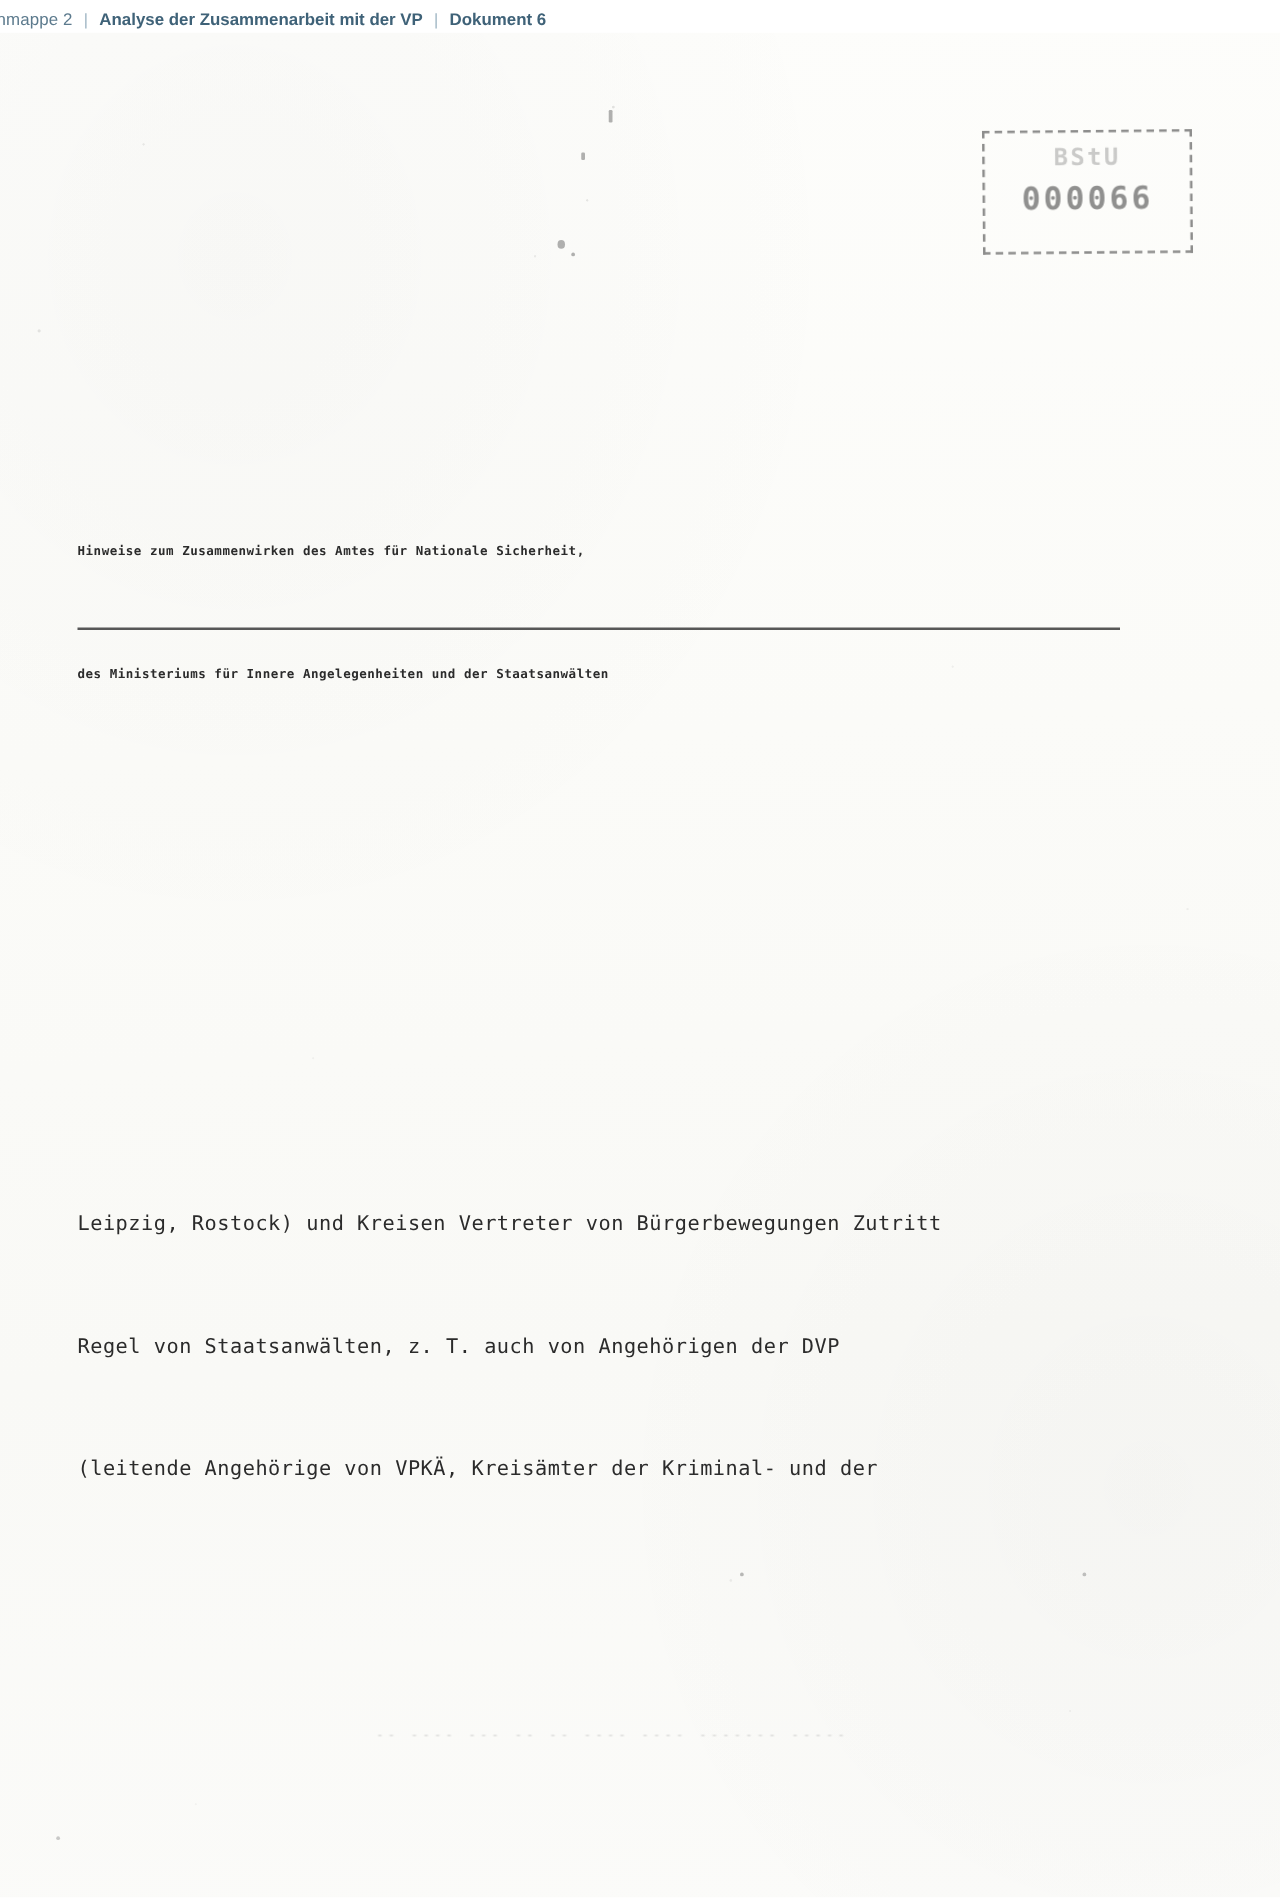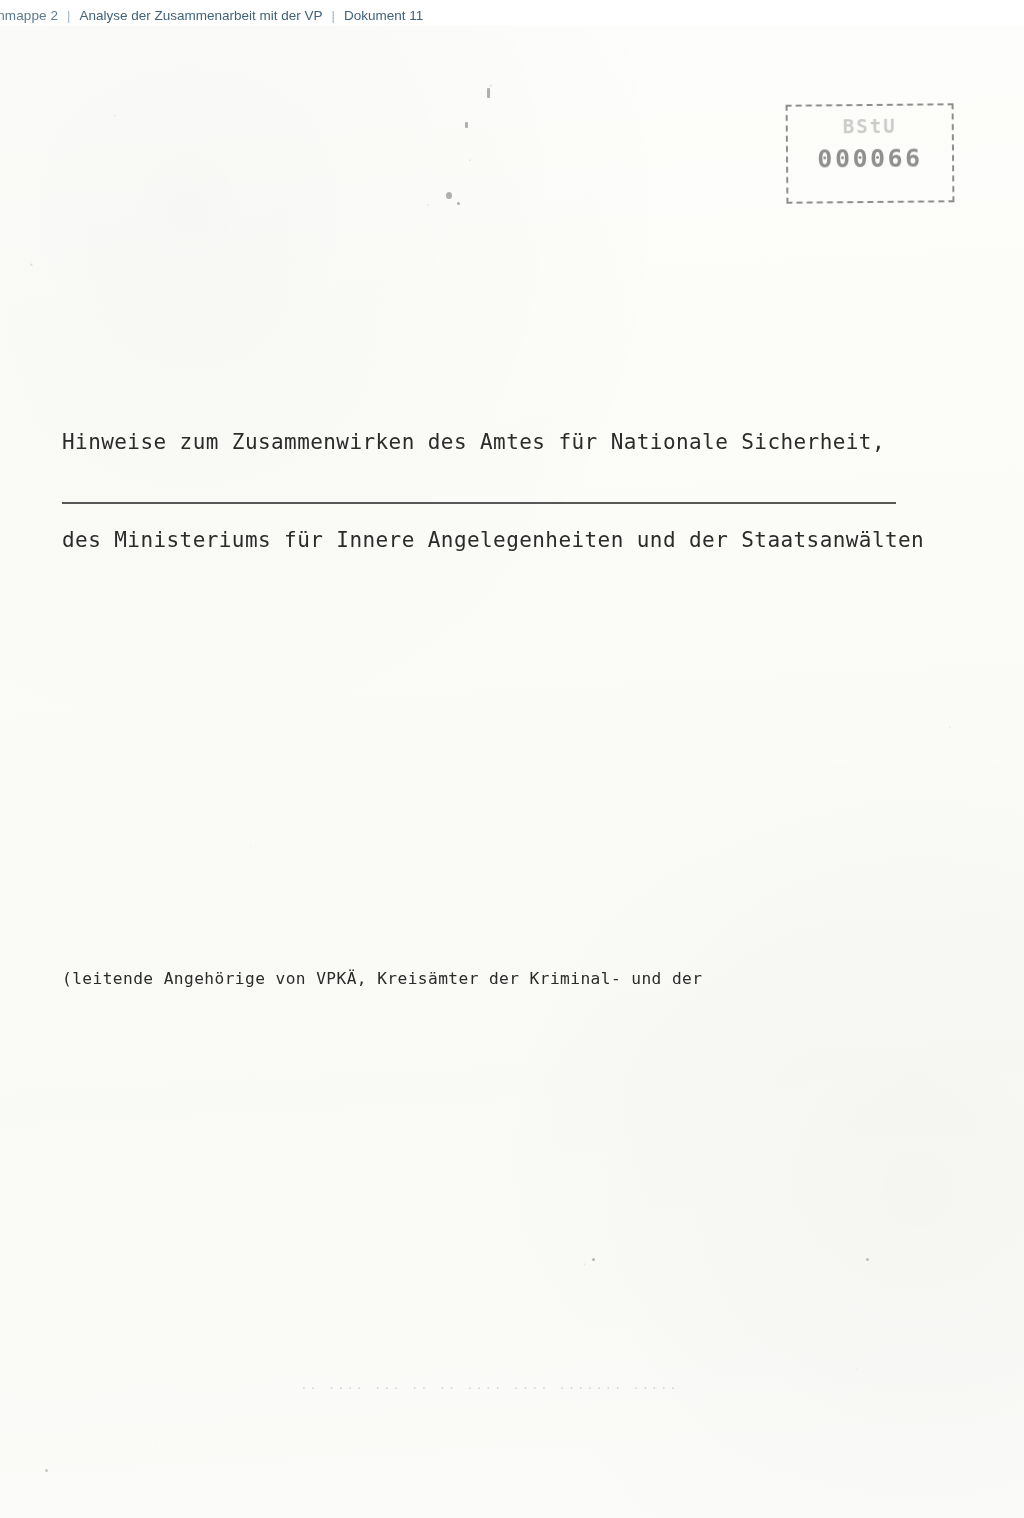--- a/index.html
+++ b/index.html
@@ -37,21 +37,21 @@
     margin-left: -18px;   
     padding-top: 4px;
   }
   .crumb {
     color: #5c7a8d;
     font-weight: 400;
     letter-spacing: .1px;
   }
   .crumb.strong {
     color: #3f6278;
-    font-weight: 400;
+    font-weight: 700;
     letter-spacing: 0;
   }
   .crumb-sep {
     color: #9db4c2;
     font-weight: 400;
     padding: 0 9px;
     font-size: 13px;
   }
 
   
@@ -129,22 +129,22 @@
     width: 900px;
     font-family: "DejaVu Sans Mono", monospace;
     font-size: 16.2px;
     line-height: 32.6px;
     color: #2b2b2b;
     letter-spacing: .42px;
     white-space: pre;
   }
   #doc-heading {
     margin: 0 0 0 0;
-    font-weight: 400;
-    font-size: 21px;
+    font-weight: 700;
+    font-size: 10px;
     line-height: 32.6px;
     letter-spacing: .42px;
     white-space: pre;
   }
   #doc-heading .heading-line {
     display: block;
   }
   #doc-heading .heading-line.underlined {
     position: relative;
   }
@@ -191,21 +191,21 @@
 </style>
 </head>
 <body>
 
 <div id="breadcrumb-bar">
   <nav id="breadcrumb">
     <span class="crumb">nenmappe 2</span>
     <span class="crumb-sep">|</span>
     <span class="crumb strong">Analyse der Zusammenarbeit mit der VP</span>
     <span class="crumb-sep">|</span>
-    <span class="crumb strong">Dokument 11</span>
+    <span class="crumb strong">Dokument 6</span>
   </nav>
 </div>
 
 <div id="scan-page">
 
   <div id="paper-noise"></div>
 
   <span class="stray" style="left:487px;top:62px;width:3px;height:10px;border-radius:1px;"></span>
   <span class="stray" style="left:465px;top:96px;width:3px;height:6px;border-radius:1px;"></span>
   <span class="stray" style="left:446px;top:166px;width:6px;height:7px;"></span>
@@ -225,20 +225,22 @@
 
     <h1 id="doc-heading">
       <span class="heading-line">Hinweise zum Zusammenwirken des Amtes für Nationale Sicherheit,</span>
       <span class="heading-line">des Ministeriums für Innere Angelegenheiten und der Staatsanwälten</span>
     </h1>
 
     <div class="spacer-lg"></div>
 
     
     <p class="para">
+      <span class="tline">Leipzig, Rostock) und Kreisen Vertreter von Bürgerbewegungen Zutritt</span>
+      <span class="tline">Regel von Staatsanwälten, z. T. auch von Angehörigen der DVP</span>
       <span class="tline">(leitende Angehörige von VPKÄ, Kreisämter der Kriminal- und der</span>
       
     </p>
 
     
 
     
     
 
     

